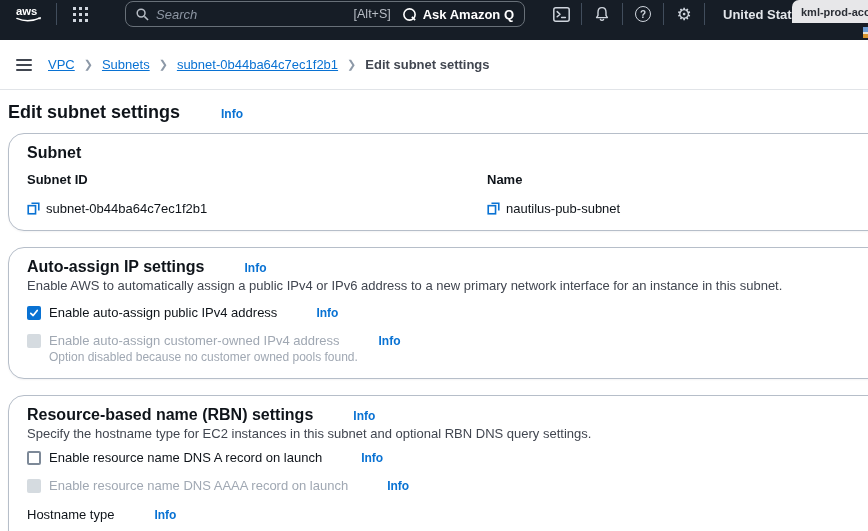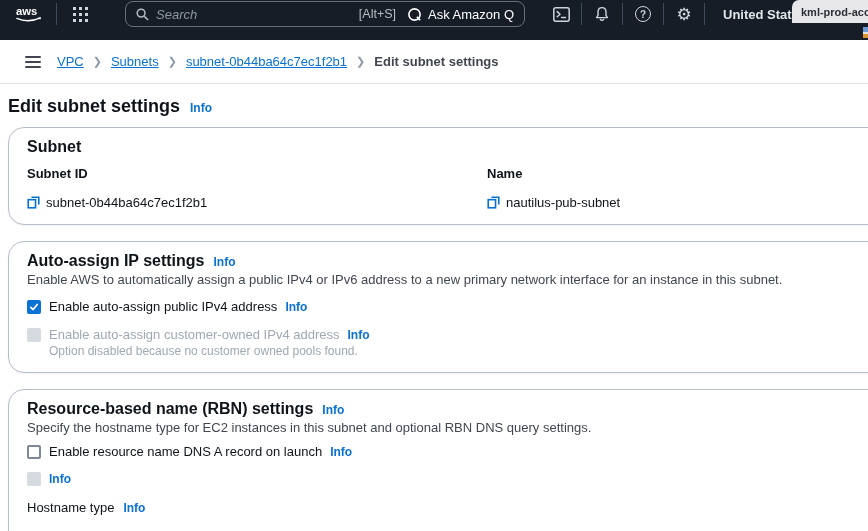--- a/index.html
+++ b/index.html
@@ -11,54 +11,54 @@
     align-items:center; padding:0 10px 12px 14px; gap:10px; }
   .tb-divider { width:1px; height:22px; background:#414d5c; flex:none; }
   .aws-logo { flex:none; display:flex; align-items:center; }
   .grid-btn { flex:none; width:26px; height:26px; display:flex; align-items:center;
     justify-content:center; cursor:pointer; }
   .search-box { flex:none; width:400px; height:26px; border:1px solid #687078;
     border-radius:8px; display:flex; align-items:center; padding:0 10px; gap:7px;
     color:#8d96a3; margin-left:22px; }
   .search-ph { font-style:italic; font-size:13px; color:#8d96a3; flex:1; }
   .alt-s { font-size:12.5px; color:#b7bdc5; }
-  .askq { display:flex; align-items:center; gap:6px; color:#fff; font-weight:normal;
+  .askq { display:flex; align-items:center; gap:6px; color:#fff; font-weight:bold;
     font-size:13px; cursor:pointer; margin-left:4px; }
   .tb-icons { display:flex; align-items:center; margin-left:6px; }
   .tb-icon { width:26px; height:26px; display:flex; align-items:center;
     justify-content:center; color:#cfd5dd; cursor:pointer; margin:0 7px; }
   .gear-glyph { font-size:17px; line-height:1; color:#cfd5dd; }
   .help-circle { width:16px; height:16px; border:1.5px solid #cfd5dd; border-radius:50%;
     font-size:10px; font-weight:bold; color:#cfd5dd; display:flex; align-items:center;
     justify-content:center; }
   .region { display:flex; align-items:center; gap:6px; color:#e3e6ea; font-size:13px;
     font-weight:bold; margin-left:8px; cursor:pointer; white-space:nowrap; }
   .account-tab { position:absolute; top:0; right:0; height:23px; width:76px;
     background:#e7e7e9; color:#2b2f36; font-size:11px; font-weight:bold;
     display:flex; align-items:center; padding-left:9px; border-radius:7px 0 0 0;
     white-space:nowrap; overflow:hidden; z-index:5; }
   .favicon-sliver { position:absolute; top:27px; right:0; width:5px; height:11px;
     background:linear-gradient(180deg,#6b9bd2 0 45%,#e8e4da 45% 60%,#d9952f 60% 100%);
     z-index:5; }
 
   
-  .crumb-bar { height:44px; background:#fff; border-bottom:1px solid #e1e4e8;
-    display:flex; align-items:center; padding:0 25px; gap:10px; }
+  .crumb-bar { height:50px; background:#fff; border-bottom:1px solid #e1e4e8;
+    display:flex; align-items:center; padding:0 16px; gap:10px; }
   .hamburger { width:16px; display:flex; flex-direction:column; gap:3px; cursor:pointer; }
   .hamburger span { display:block; height:2px; background:#414650; border-radius:1px; }
   .crumbs { display:flex; align-items:center; gap:9px; font-size:13px; margin-left:6px; }
   .crumb-link { color:#0972d3; text-decoration:underline; cursor:pointer; }
   .crumb-sep { color:#8d99a8; font-size:11px; }
   .crumb-current { color:#414650; font-weight:bold; }
 
   
   .content { padding:10px 0 0 8px; }
   .page-title-row { display:flex; align-items:baseline; gap:10px; padding:2px 0 10px 0; }
   h1 { font-size:18px; font-weight:bold; color:#0f141a; }
-  .info-link { color:#0972d3; font-size:12px; font-weight:bold; cursor:pointer; }
+  .info-link { color:#0972d3; font-size:12px; font-weight:bold; cursor:pointer;margin-left:31px; }
 
   .card { background:#fff; border:1px solid #b6bec9; border-radius:16px;
     box-shadow:0 1px 2px rgba(0,28,36,.05); margin:0 -40px 16px 0;
     padding:10px 20px 14px 18px; }
   h2 { font-size:16px; font-weight:bold; color:#0f141a; }
   .h2-row { display:flex; align-items:baseline; gap:9px; }
   .card-desc { font-size:13px; color:#414650; margin-top:2px; }
 
   .field-grid { display:grid; grid-template-columns:460px auto; margin-top:10px; }
   .field-label { font-size:13px; font-weight:bold; color:#0f141a; margin-bottom:14px; }
@@ -248,20 +248,21 @@
     <div class="card-desc">Specify the hostname type for EC2 instances in this subnet and optional RBN DNS query settings.</div>
 
     <div class="check-row" style="margin-top:9px;">
       <span class="checkbox unchecked"></span>
       <span class="check-label">Enable resource name DNS A record on launch</span>
       <span class="info-link">Info</span>
     </div>
 
     <div class="check-row" style="margin-top:13px;">
       <span class="checkbox disabled"></span>
+      <span class="check-label dim">Enable resource name DNS AAAA record on launch</span>
       <span class="info-link">Info</span>
     </div>
 
     <div class="hostname-label-row">
       <span class="hostname-label">Hostname type</span>
       <span class="info-link">Info</span>
     </div>
     <div class="radio-row">
       <span class="radio off"></span>
       <span class="radio-label">Resource name</span>

